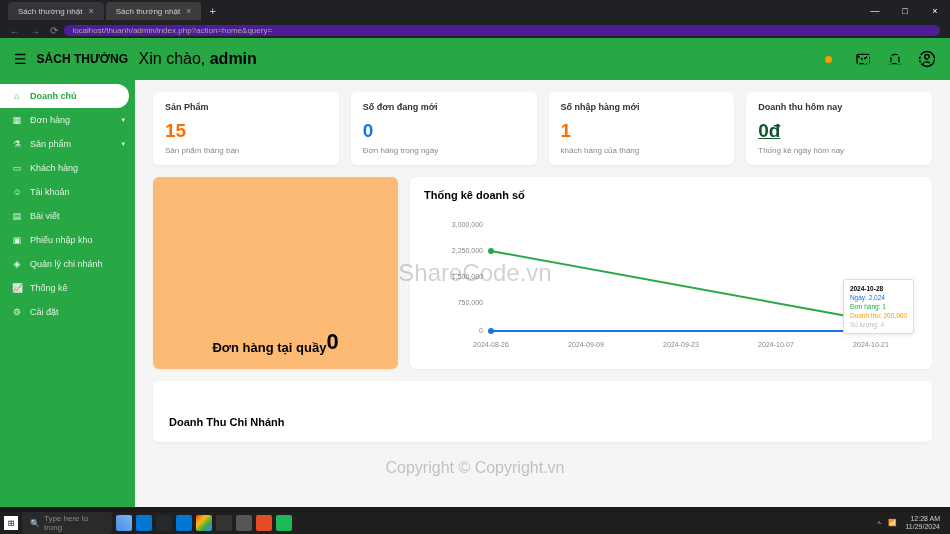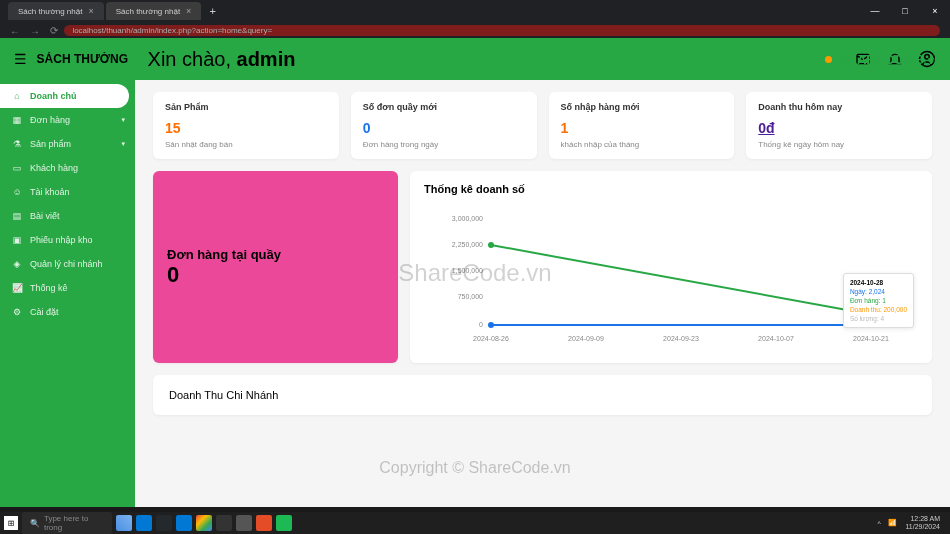--- a/index.html
+++ b/index.html
@@ -8,69 +8,69 @@
     .browser-chrome { background: #202124; height: 38px; }
     .tab-bar { height: 22px; display: flex; align-items: center; padding-left: 8px; gap: 2px; }
     .tab { background: #35363a; color: #ccc; font-size: 8px; padding: 4px 10px; border-radius: 4px 4px 0 0; display: flex; align-items: center; gap: 6px; }
     .tab.active { background: #3c3c3c; }
     .tab .close { font-size: 9px; opacity: 0.7; }
     .new-tab { color: #ccc; font-size: 11px; padding: 0 6px; cursor: pointer; }
     .win-controls { position: absolute; right: 0; top: 0; display: flex; }
     .win-btn { width: 30px; height: 22px; color: #fff; font-size: 9px; display: flex; align-items: center; justify-content: center; cursor: pointer; }
     .address-bar { height: 16px; display: flex; align-items: center; padding: 0 10px; gap: 6px; }
     .nav-arrows { display: flex; gap: 10px; color: #888; font-size: 10px; }
-    .url-box { flex: 1; background: #7f1d1d; border-radius: 8px; padding: 1px 8px; color: #aaa; font-size: 8px; }
+    .url-box { flex: 1; background: #4c1d95; border-radius: 8px; padding: 1px 8px; color: #aaa; font-size: 8px; }
     
     .app { position: relative; height: 469px; background: #f5f5f5; }
     .topbar { height: 42px; background: #28a745; display: flex; align-items: center; padding: 0 14px; }
     .hamburger { color: #000; font-size: 14px; margin-right: 10px; cursor: pointer; }
     .brand { font-weight: bold; font-size: 12px; color: #000; width: 95px; white-space: nowrap; overflow: hidden; }
-    .greeting { font-size: 20px; color: #000; margin-left: 16px; }
+    .greeting { font-size: 16px; color: #000; margin-left: 7px; }
     .greeting .who { font-weight: bold; }
     .top-icons { margin-left: auto; display: flex; gap: 14px; align-items: center; }
     .top-icon { width: 18px; height: 18px; display: flex; align-items: center; justify-content: center; cursor: pointer; }
     
     .workspace { display: flex; height: calc(100% - 42px); }
     .sidebar { width: 135px; background: #28a745; padding-top: 4px; }
     .side-item { display: flex; align-items: center; padding: 7px 12px; font-size: 9px; color: rgba(255,255,255,0.85); gap: 8px; cursor: pointer; position: relative; }
     .side-item.active { background: #fff; color: #28a745; border-radius: 0 16px 16px 0; margin-right: 6px; font-weight: bold; }
     .side-item .chev { position: absolute; right: 10px; font-size: 7px; }
     .side-icon { width: 10px; font-size: 9px; text-align: center; }
     
     .main { flex: 1; padding: 12px 18px; overflow: hidden; }
     .cards-row { display: flex; gap: 12px; margin-bottom: 12px; }
     .card { flex: 1; background: #fff; border-radius: 6px; padding: 10px 12px; box-shadow: 0 1px 3px rgba(0,0,0,0.05); }
     .card-title { font-size: 9px; font-weight: bold; color: #333; margin-bottom: 8px; }
-    .card-num { font-size: 14px; font-weight: bold; margin-bottom: 4px; }
+    .card-num { font-size: 19px; font-weight: bold; margin-bottom: 4px; }
     .card-sub { font-size: 8px; color: #888; }
     .num-blue { color: #1a73e8; }
     .num-orange { color: #ff6f00; }
-    .num-green { color: #4c1d95; text-decoration: underline; }
+    .num-green { color: #14532d; text-decoration: underline; }
     
     .mid-row { display: flex; gap: 12px; margin-bottom: 12px; }
-    .pos-card { width: 245px; background: #ec4899; border-radius: 6px; padding: 14px; display: flex; flex-direction: column; align-items: flex-start; justify-content: center; box-shadow: 0 1px 3px rgba(0,0,0,0.05); }
+    .pos-card { width: 245px; background: #fdba74; border-radius: 6px; padding: 14px; display: flex; align-items: flex-end; justify-content: center; box-shadow: 0 1px 3px rgba(0,0,0,0.05); }
     .pos-title { font-size: 13px; font-weight: bold; color: #000; }
     .pos-num { font-size: 22px; font-weight: bold; color: #000; }
     
     .chart-card { flex: 1; background: #fff; border-radius: 6px; padding: 12px 14px; box-shadow: 0 1px 3px rgba(0,0,0,0.05); position: relative; }
     .chart-title { font-size: 11px; font-weight: bold; margin-bottom: 16px; }
     .chart-area { position: relative; height: 140px; }
     .chart-svg { width: 100%; height: 100%; }
     .y-label { font-size: 7px; fill: #888; }
     .x-label { font-size: 7px; fill: #888; }
     .tooltip-box { position: absolute; right: 4px; top: 62px; background: #fff; border: 1px solid #ddd; border-radius: 3px; padding: 4px 6px; font-size: 6.5px; line-height: 1.4; box-shadow: 0 1px 4px rgba(0,0,0,0.1); }
     .tooltip-box .tt-date { color: #000; font-weight: bold; }
     .tooltip-box .tt-line { white-space: nowrap; }
     .tt-blue { color: #1a73e8; }
     .tt-green { color: #28a745; }
     .tt-orange { color: #ff9800; }
     .tt-gray { color: #bbb; }
     
     .branch-card { background: #fff; border-radius: 6px; padding: 14px 16px; box-shadow: 0 1px 3px rgba(0,0,0,0.05); }
-    .branch-title { font-size: 11px; font-weight: normal; }
+    .branch-title { font-size: 11px; font-weight: bold; margin-top: 21px; }
     
     .watermark-logo { position: absolute; top: 12px; right: 10px; display: flex; align-items: center; gap: 2px; }
     .wm-circle { width: 18px; height: 18px; border: 2px solid #28a745; border-radius: 50%; position: relative; }
     .wm-circle::after { content: ""; position: absolute; width: 7px; height: 7px; background: #ff9800; border-radius: 50%; top: 4px; left: 4px; }
     .wm-text { font-size: 13px; font-weight: bold; }
     .wm-text .g { color: #28a745; margin-top: 12px; }
     .wm-text .sub { font-size: 10px; color: #28a745; font-family: Liberation Mono, monospace; }
     
     .watermark-center { position: absolute; top: 50%; left: 50%; transform: translate(-50%, -50%); font-size: 24px; color: rgba(0,0,0,0.18); pointer-events: none; font-weight: normal; }
     .watermark-bottom { position: absolute; bottom: 30px; left: 50%; transform: translateX(-50%); font-size: 16px; color: rgba(0,0,0,0.22); pointer-events: none; }
@@ -194,31 +194,31 @@
         <span class="side-icon">⚙</span>
         <span>Cài đặt</span>
       </div>
     </div>
 
     <div class="main">
       <div class="cards-row">
         <div class="card">
           <div class="card-title">Sản Phẩm</div>
           <div class="card-num num-orange">15</div>
-          <div class="card-sub">Sản nhật đang bán</div>
+          <div class="card-sub">Sản phẩm tháng bán</div>
         </div>
         <div class="card">
-          <div class="card-title">Số đơn quầy mới</div>
+          <div class="card-title">Số đơn đang mới</div>
           <div class="card-num num-blue">0</div>
           <div class="card-sub">Đơn hàng trong ngày</div>
         </div>
         <div class="card">
           <div class="card-title">Số nhập hàng mới</div>
           <div class="card-num num-orange">1</div>
-          <div class="card-sub">khách nhập của tháng</div>
+          <div class="card-sub">khách hàng của tháng</div>
         </div>
         <div class="card">
           <div class="card-title">Doanh thu hôm nay</div>
           <div class="card-num num-green">0đ</div>
           <div class="card-sub">Thống kê ngày hôm nay</div>
         </div>
       </div>
 
       <div class="mid-row">
         <div class="pos-card">
@@ -263,21 +263,21 @@
         </div>
       </div>
 
       <div class="branch-card">
         <div class="branch-title">Doanh Thu Chi Nhánh</div>
       </div>
     </div>
   </div>
 
   <div class="watermark-center">ShareCode.vn</div>
-  <div class="watermark-bottom">Copyright © ShareCode.vn</div>
+  <div class="watermark-bottom">Copyright © Copyright.vn</div>
 </div>
 
 <div class="taskbar">
   <div class="tb-start">⊞</div>
   <div class="tb-search">
     <span>🔍</span>
     <span>Type here to trong</span>
   </div>
   <div class="tb-icon" style="background:linear-gradient(45deg,#4a90e2,#7bb3f0)"></div>
   <div class="tb-icon" style="background:#0078d4"></div>

